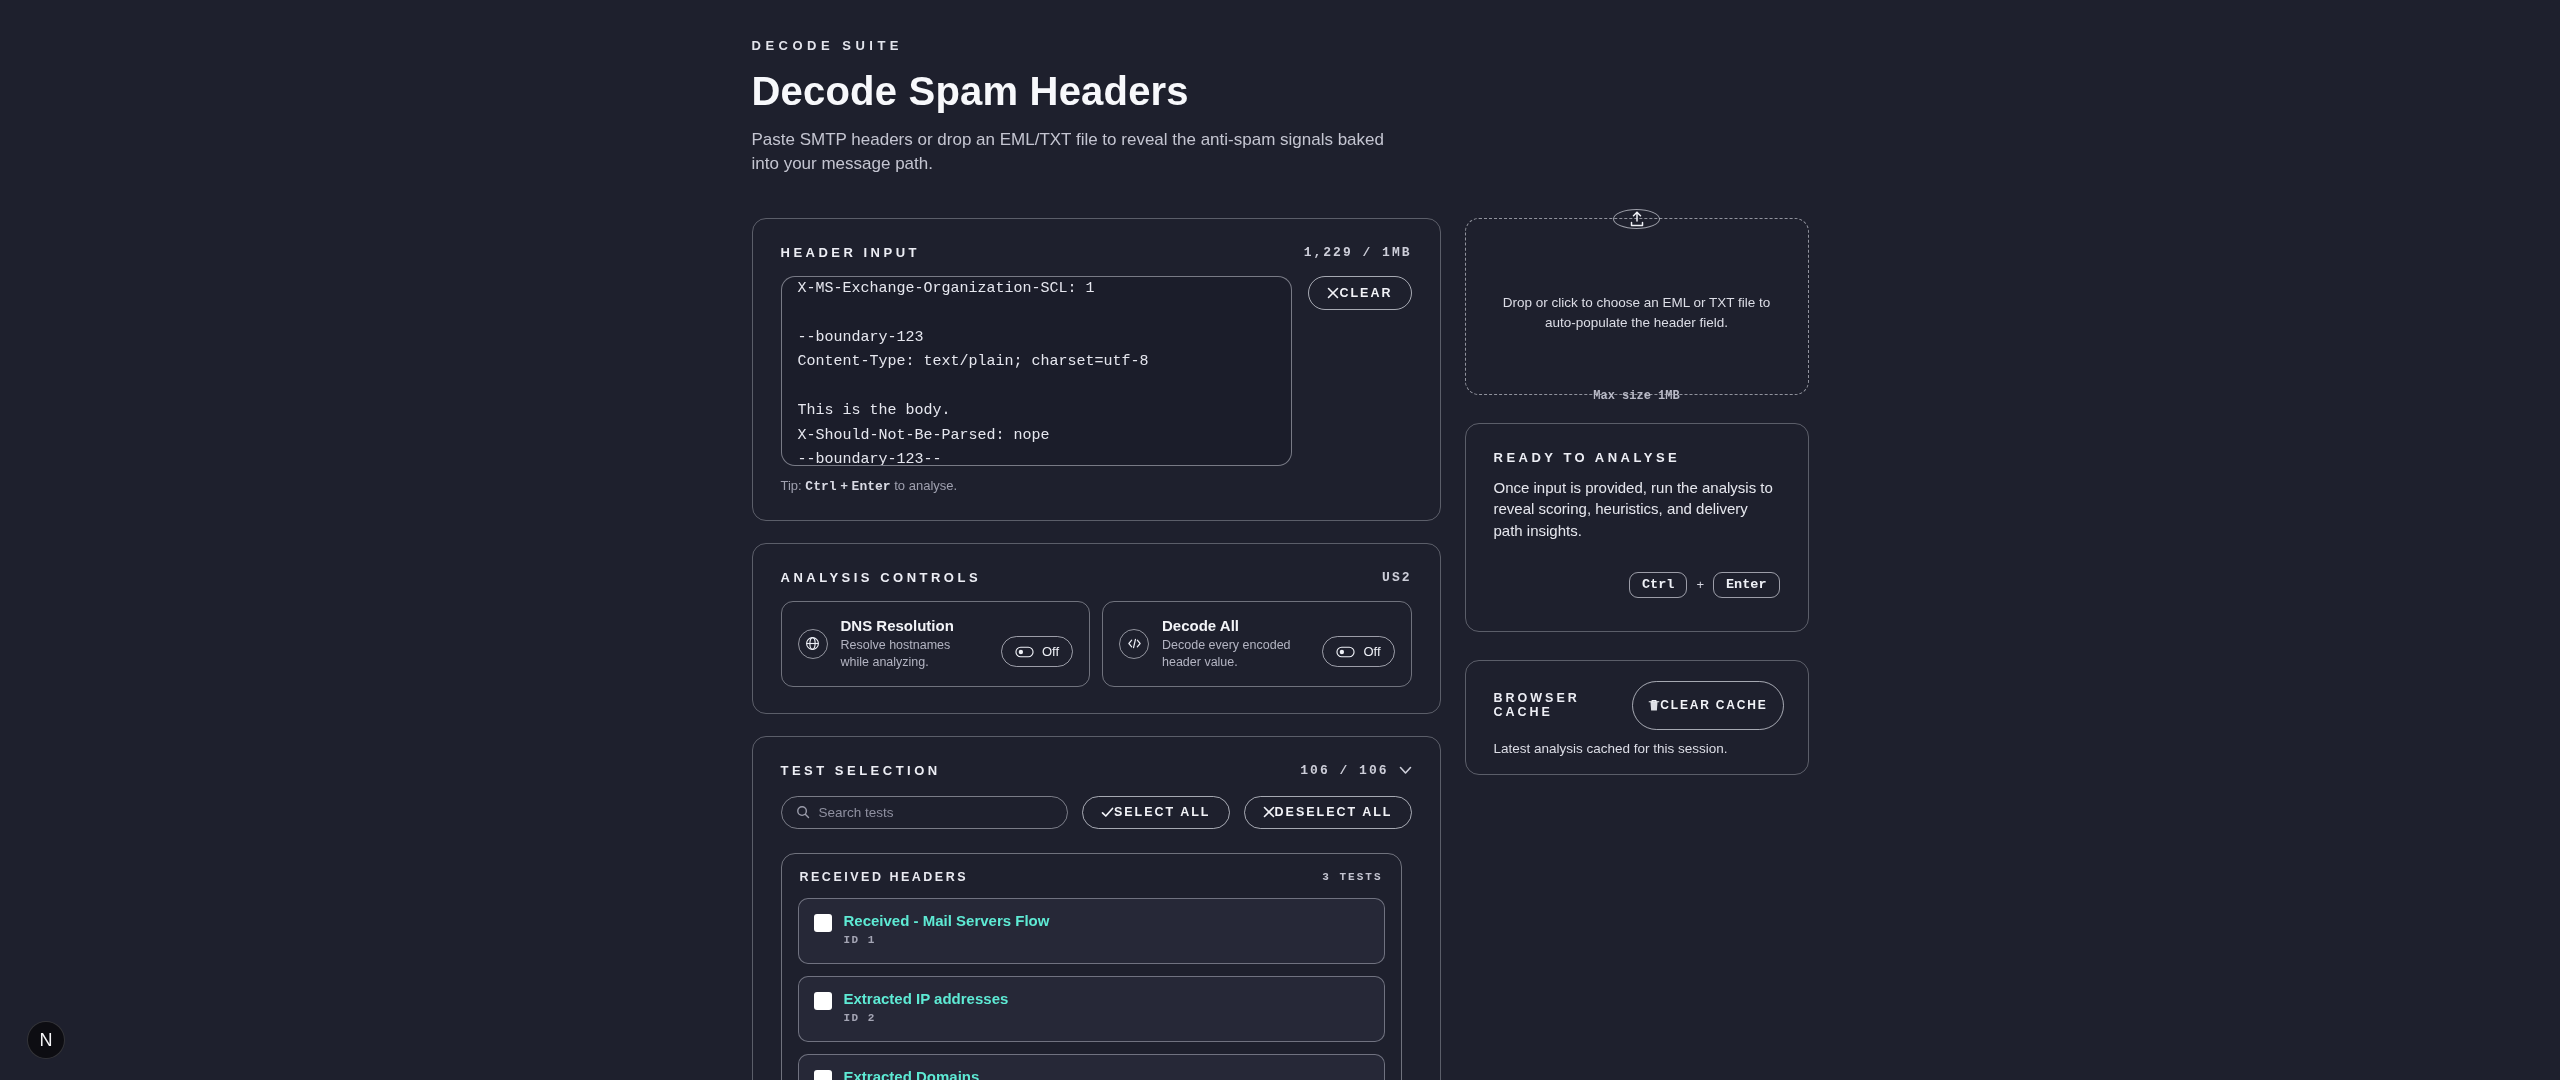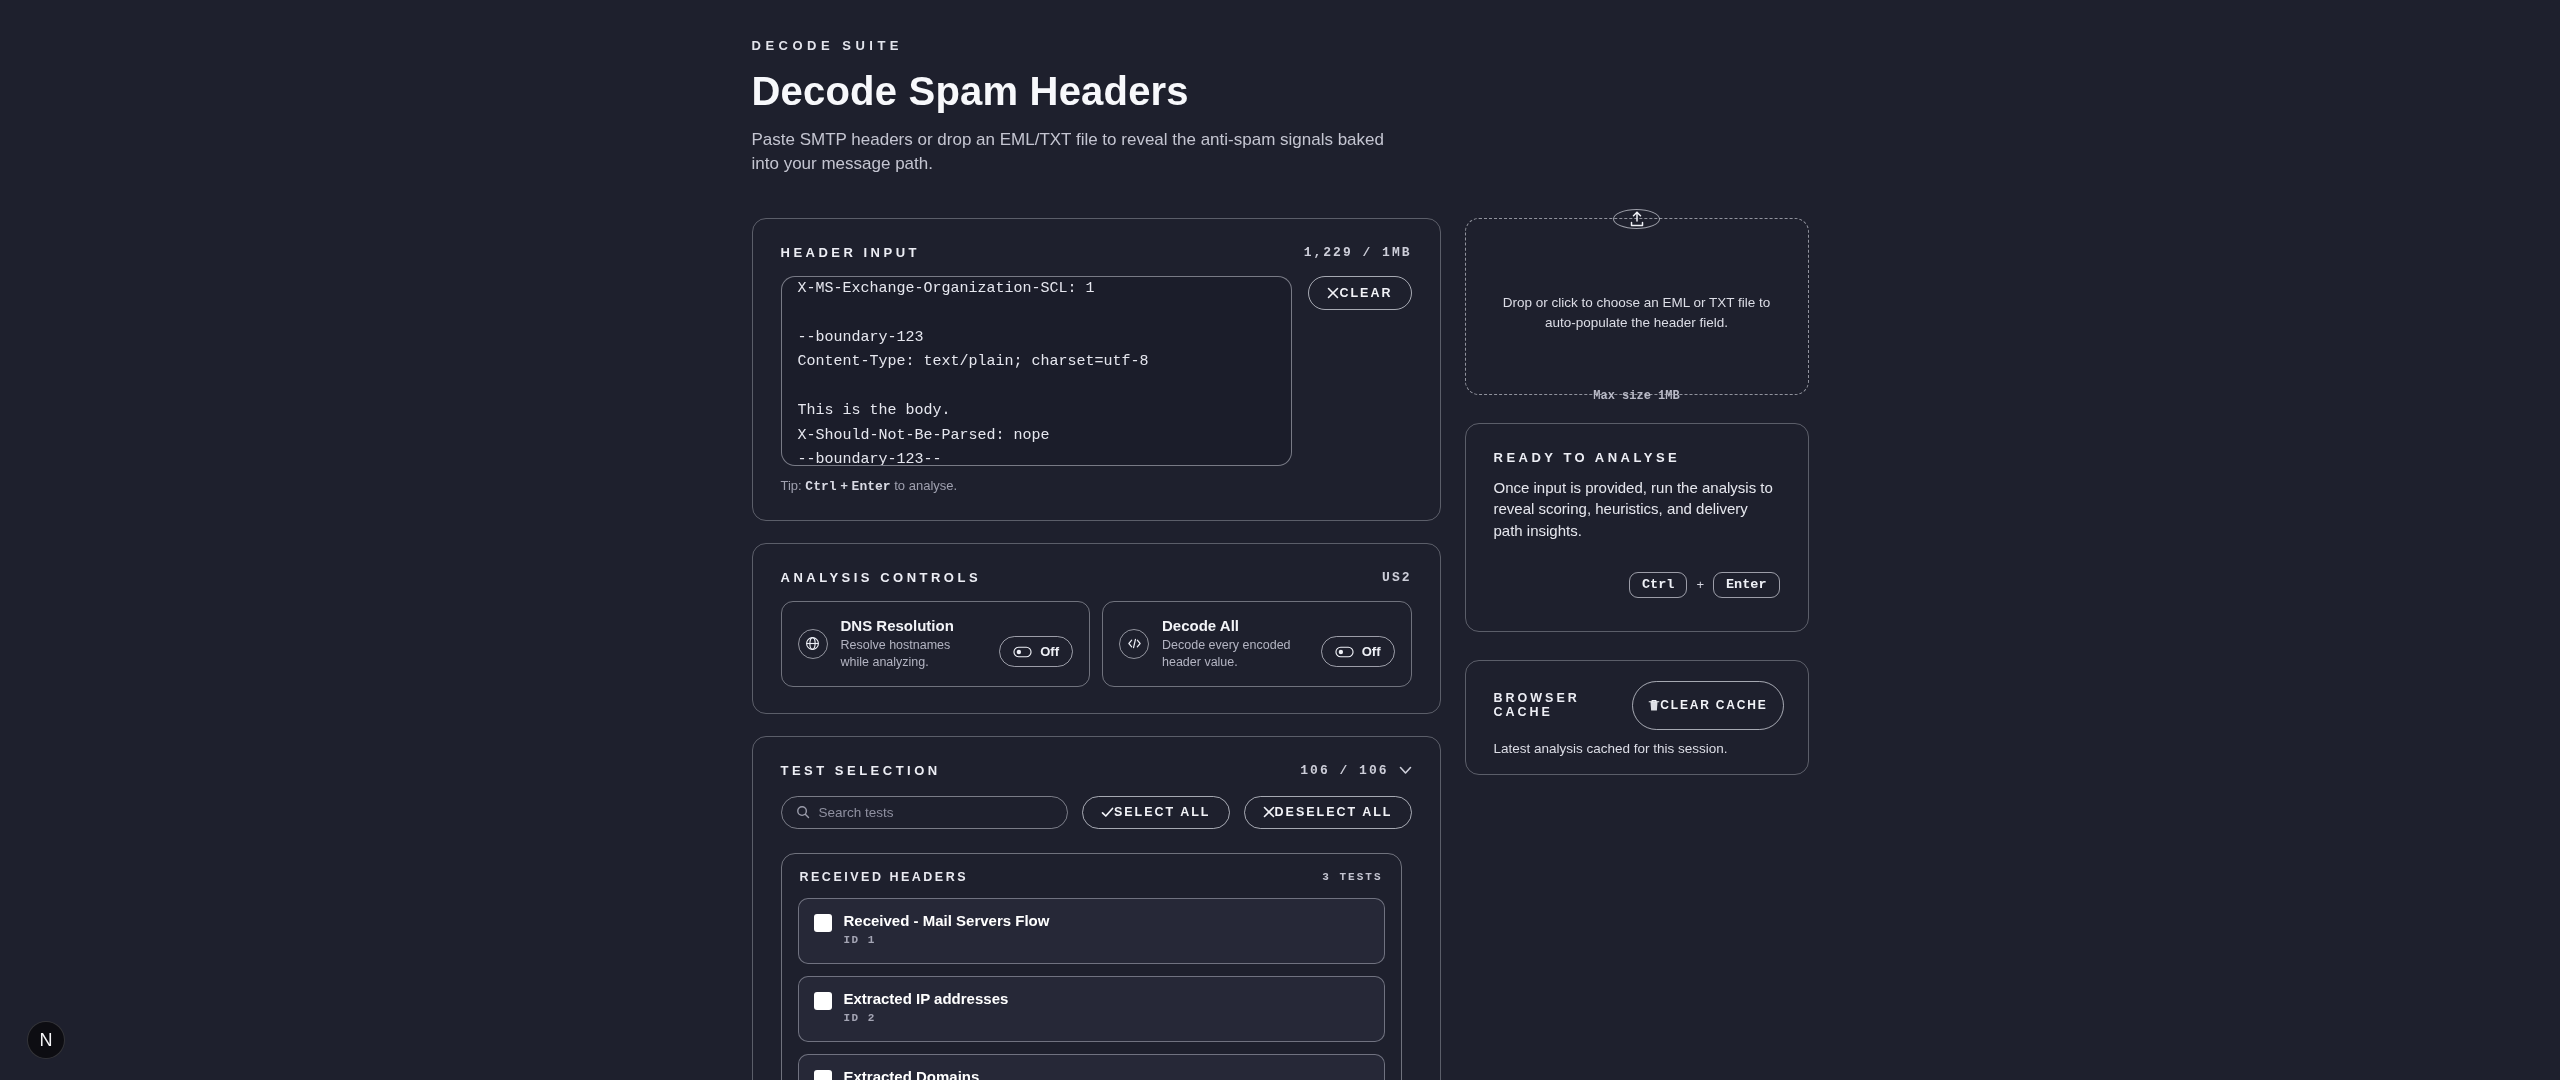--- a/index.html
+++ b/index.html
@@ -92,21 +92,21 @@
     color:#eceef5;
   }
   .card-text { flex:1; min-width:0; }
   .card-title { font-size:15px; font-weight:700; color:#f3f4f8; }
   .card-desc { margin-top:3px; font-size:12.5px; line-height:1.3; color:#b3b4c2; max-width:140px; }
   .toggle-pill {
     display:inline-flex; align-items:center; gap:8px;
     border:1px solid rgba(240,242,250,0.60);
     border-radius:999px; height:31px; padding:0 13px;
     background:transparent; color:#eef0f6;
-    font-size:13px; font-weight:700; cursor:pointer;margin-top:16px;
+    font-size:13px; font-weight:400; cursor:pointer;margin-top:16px;
   }
 
   
   .ts-controls { display:flex; gap:14px; margin-top:18px; }
   .search-box {
     flex:1; height:33px;
     border:1px solid rgba(235,237,246,0.45);
     border-radius:999px;
     display:flex; align-items:center; gap:9px; padding:0 14px;
     color:#9b9cab;
@@ -138,21 +138,21 @@
     background:#262837;
     border:1px solid rgba(235,237,246,0.38);
     border-radius:10px;
     display:flex; align-items:flex-start; gap:12px;
     padding:13px 16px 0 15px; cursor:pointer;
   }
   .checkbox {
     width:18px; height:18px; margin-top:2px;
     background:#ffffff; border-radius:3px; flex:0 0 18px; cursor:pointer;
   }
-  .test-title { font-size:15px; font-weight:700; color:#ffffff; }
+  .test-title { font-size:15px; font-weight:700; color:#5eead4; }
   .test-id {
     margin-top:5px;
     font-family:"Liberation Mono", monospace;
     font-size:11px; font-weight:700; letter-spacing:1.5px; color:#a4a5b4;
   }
 
   
   .dropzone {
     height:177px;
     border:1.5px dashed rgba(240,242,250,0.55);

